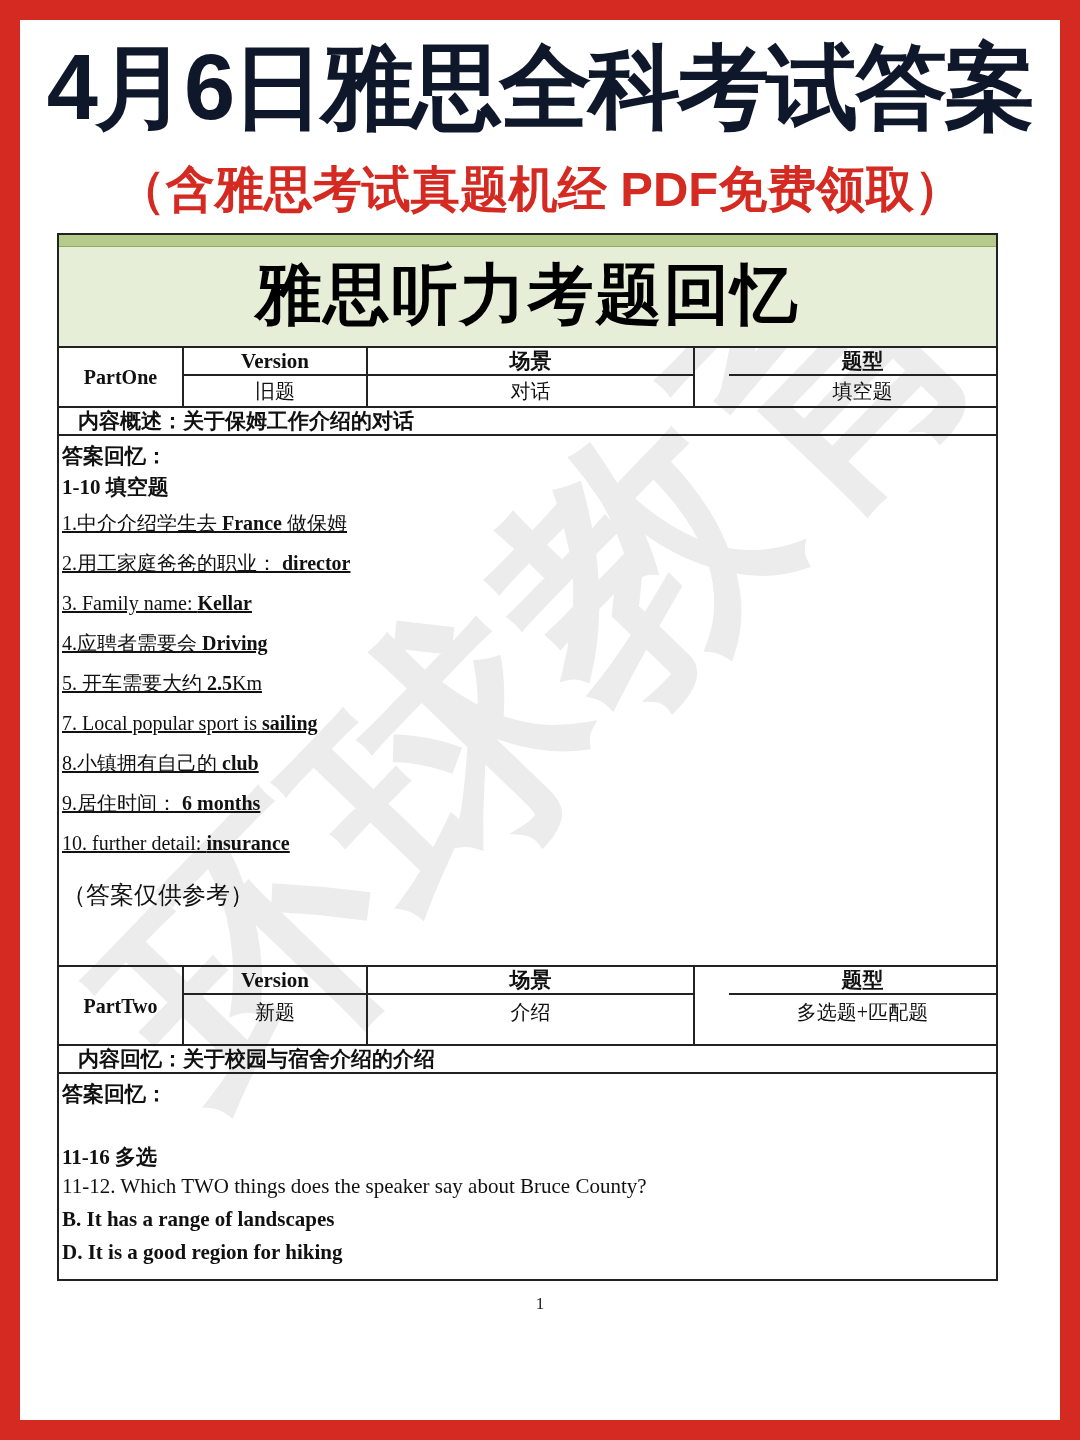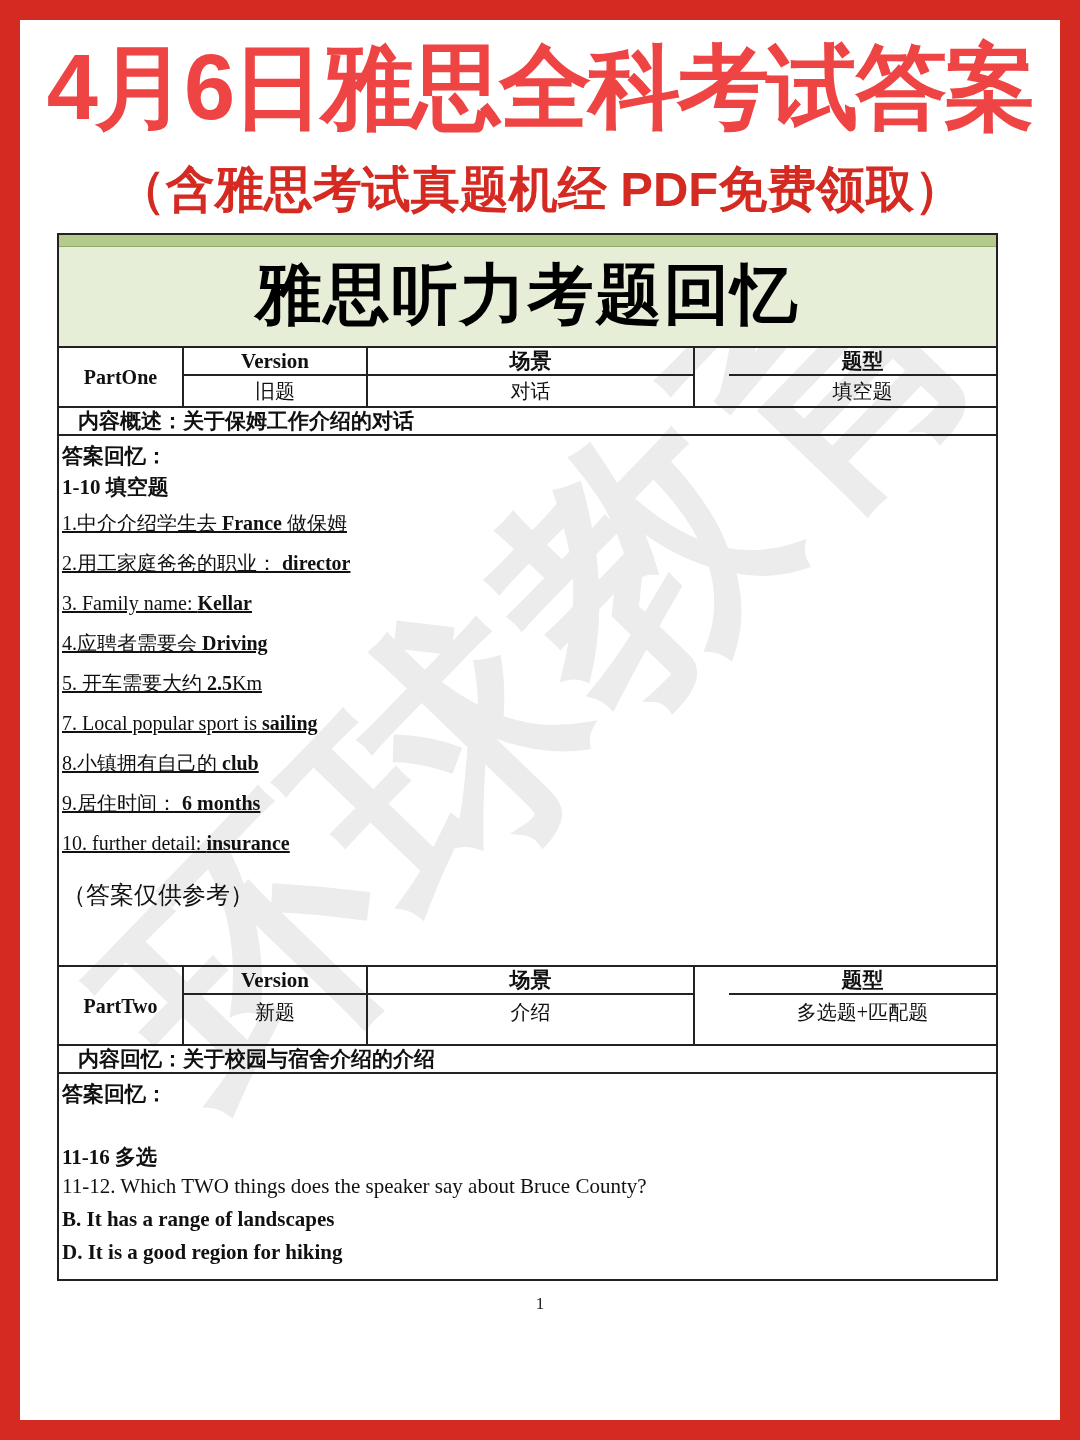--- a/index.html
+++ b/index.html
@@ -14,21 +14,21 @@
     color:#111;
   }
   
   .main-title{
     position:absolute;top:16px;left:0;right:0;
     text-align:center;
     font-family:"Liberation Sans","DejaVu Sans",sans-serif;
     font-weight:900;
     font-size:92px;line-height:1.12;
     letter-spacing:-3px;
-    color:#ef4444;
+    color:#0f172a;
     white-space:nowrap;
   }
   .sub-title{
     position:absolute;top:132px;left:0;right:0;
     text-align:center;
     font-family:"Liberation Sans","DejaVu Sans",sans-serif;
     font-weight:900;
     font-size:49px;line-height:1.15;
     color:#d42a22;
     white-space:nowrap;

